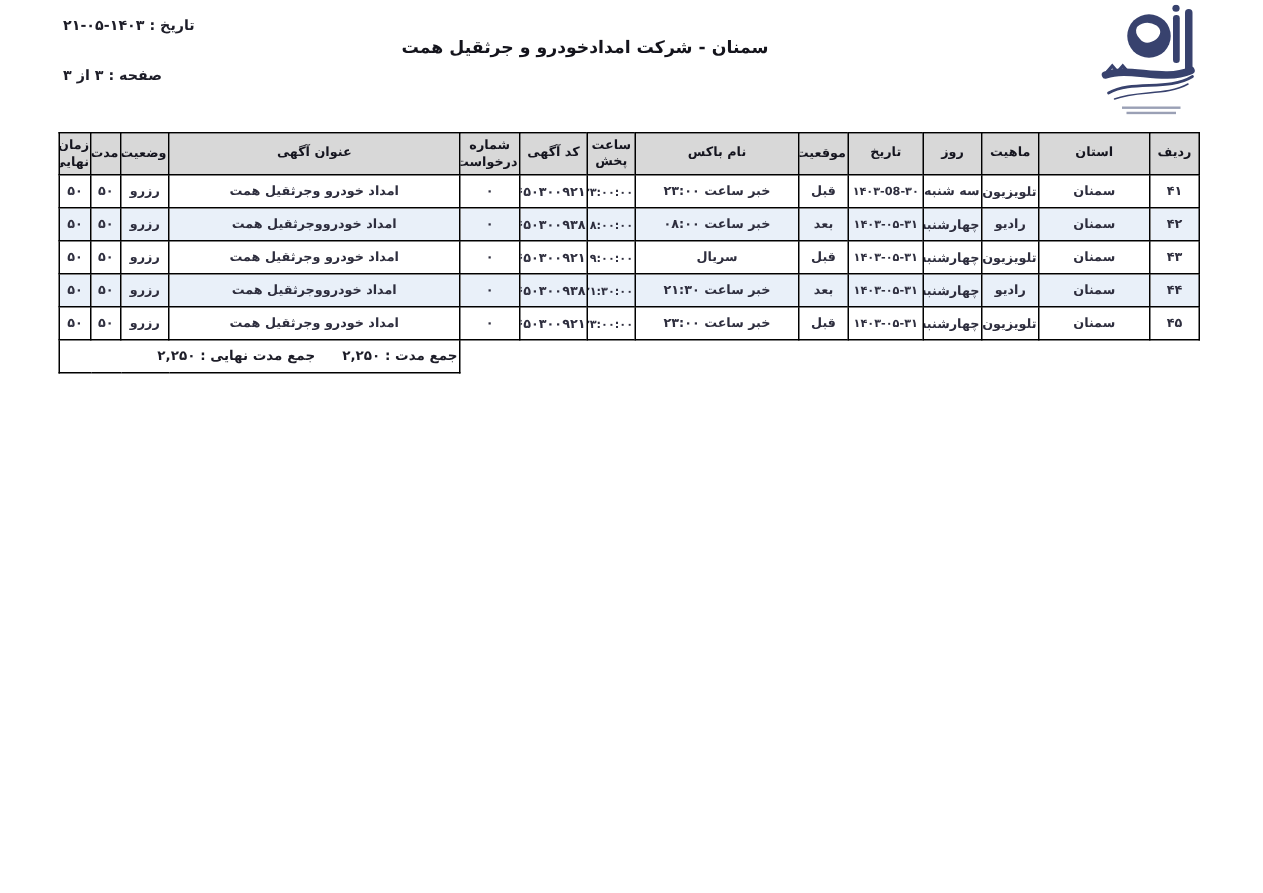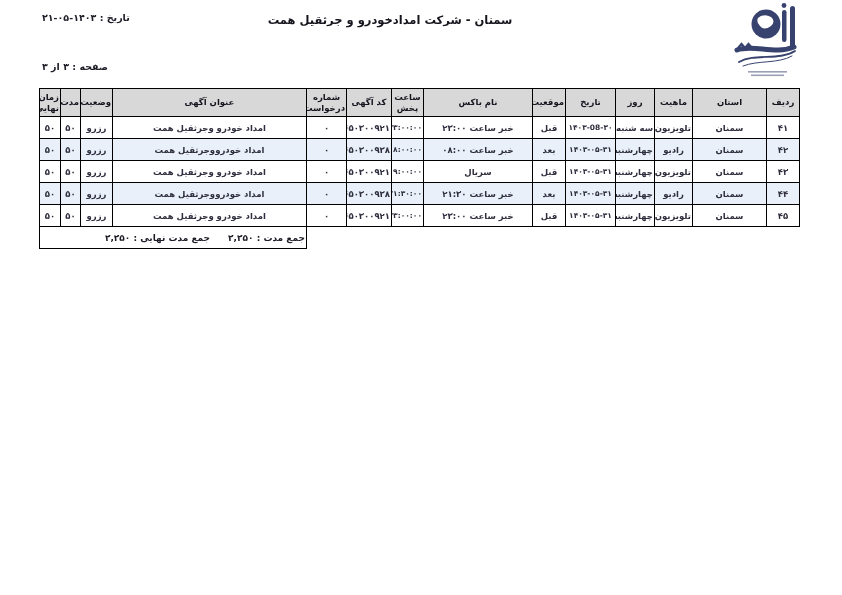--- a/index.html
+++ b/index.html
@@ -18,31 +18,31 @@
     position:absolute;
     left:42px;top:11px;
     width:92px;
     direction:rtl;
     text-align:left;
     font-size:9.5px;
     font-weight:bold;
     color:#1d1d28;
     line-height:13px;
   }
-  .meta-block .page-line{margin-top:36px;}
+  .meta-block .page-line{margin-top:20px;}
 
   
   .title-block{
     position:absolute;
     left:0;top:11px;width:780px;
     text-align:center;
     color:#14141c;
   }
   .title-block .title{font-size:14px;font-weight:bold;line-height:18px;}
-  .title-block .subtitle{font-size:11.5px;font-weight:bold;margin-top:2px;}
+  .title-block .subtitle{font-size:11.5px;font-weight:bold;margin-top:13px;}
 
   
   .logo{position:absolute;left:733px;top:3px;width:70px;height:80px;}
 
   
   table.schedule{
     position:absolute;
     right:42px;top:88px;
     width:760px;
     border-collapse:collapse;

